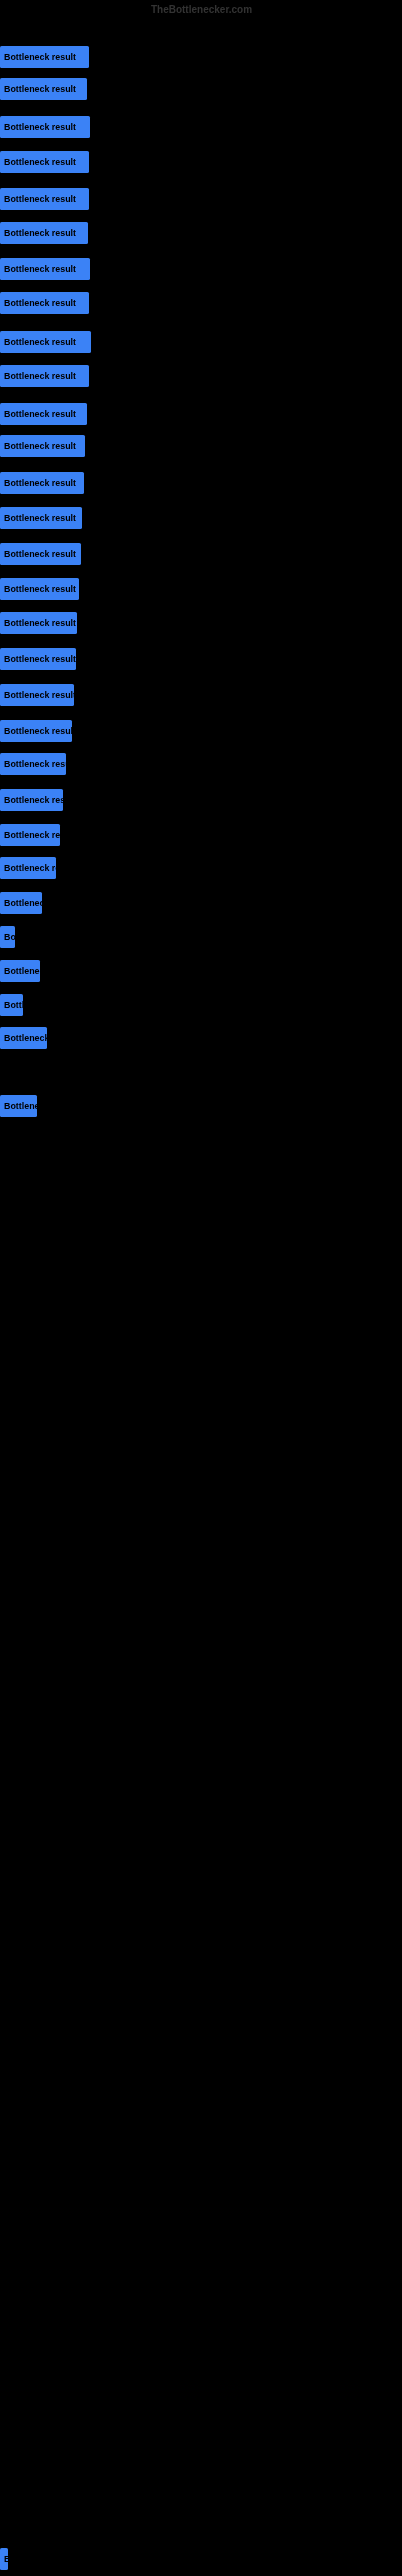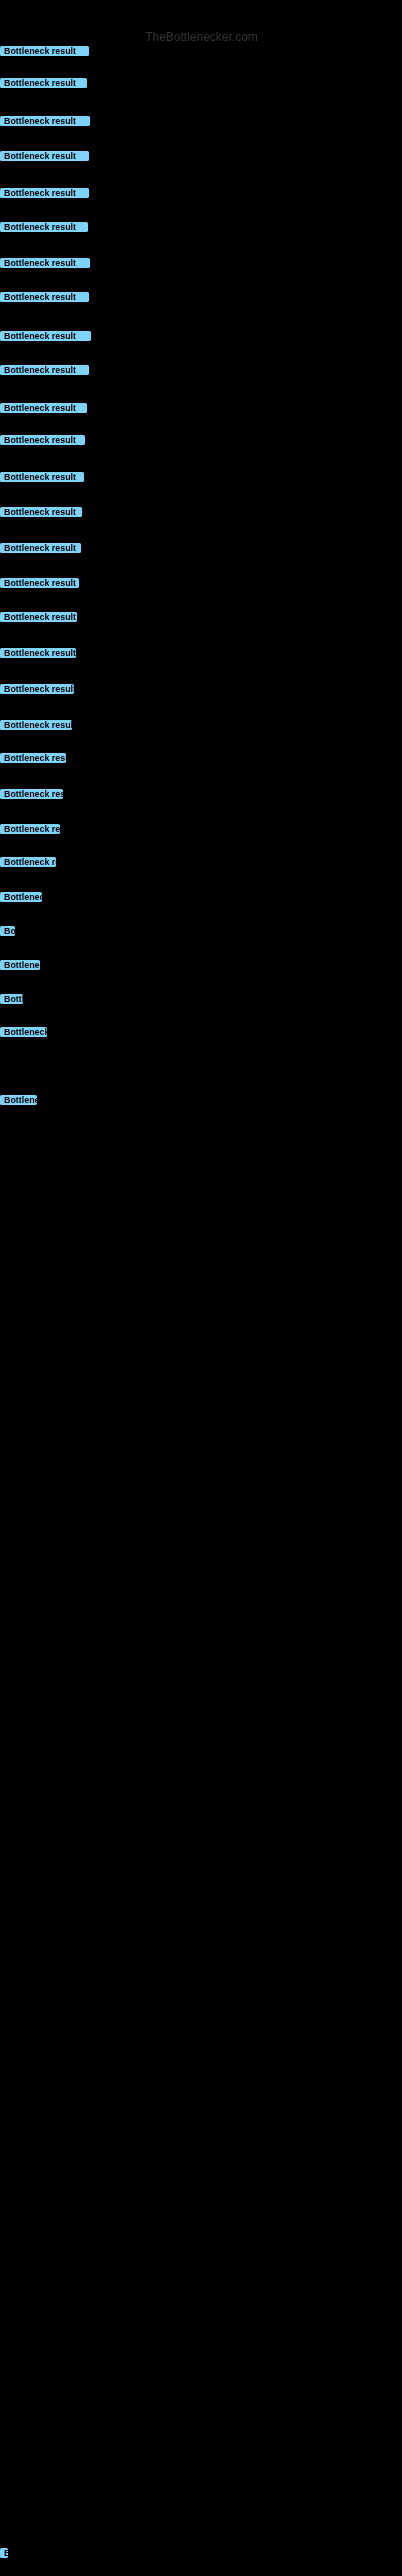--- a/index.html
+++ b/index.html
@@ -15,33 +15,32 @@
       font-family: Arial, sans-serif;
       position: relative;
     }
 
     .site-title {
       position: absolute;
       top: 4px;
       left: 50%;
       transform: translateX(-50%);
       color: #333333;
-      font-size: 12px;
-      font-weight: normal;
+      font-size: 10px;
+      font-weight: bold;
       white-space: nowrap;
-      margin-top: 26px;
     }
 
     .bottleneck-badge {
       position: absolute;
-      background-color: #7dd3fc;
+      background-color: #3b82f6;
       color: #000000;
       font-size: 8.9px;
       font-weight: bold;
-      padding: 0 4px;
+      padding: 6px 4px;
       border-radius: 1.6px;
       white-space: nowrap;
       overflow: hidden;
       left: 0;
     }
   </style>
 </head>
 <body>
 
 <span class="site-title">TheBottlenecker.com</span>

